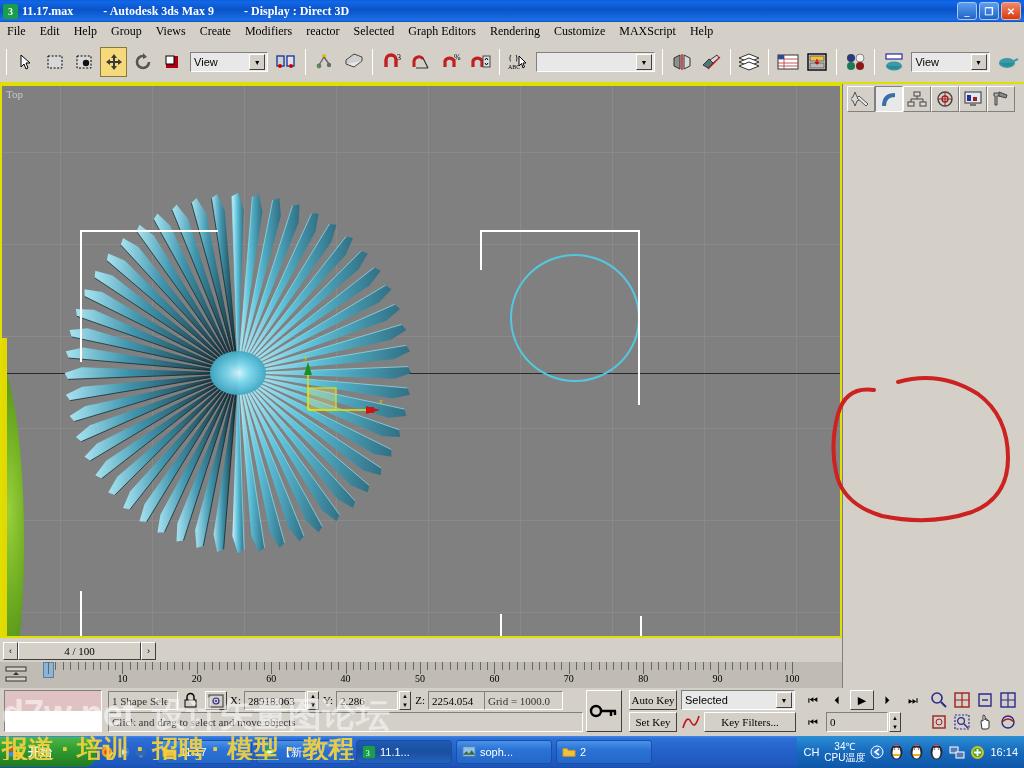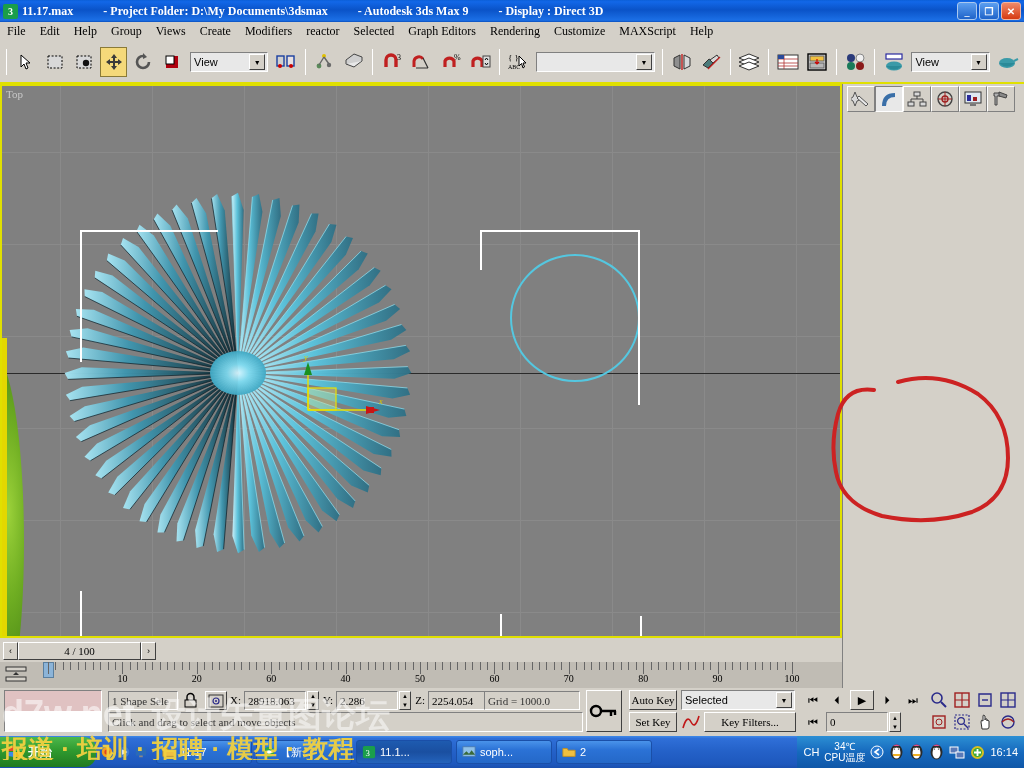--- a/index.html
+++ b/index.html
@@ -235,21 +235,20 @@
   }
 </style>
 </head>
 <body>
 
 <div id="app">
 
   <div class="titlebar">
     <div class="tb-ico">3</div>
     <span class="tb-seg">11.17.max</span>
-    <span class="tb-seg">- Project Folder: D:\My Documents\3dsmax</span>
     <span class="tb-seg">- Autodesk 3ds Max 9</span>
     <span class="tb-seg">- Display : Direct 3D</span>
     <div class="tb-spacer"></div>
     <div class="tb-btns">
       <div class="tb-btn">_</div>
       <div class="tb-btn">❐</div>
       <div class="tb-btn close">✕</div>
     </div>
   </div>
 
@@ -796,21 +795,21 @@
         <i>▼</i>
       </div>
 
     <div class="plabel" style="position:absolute;left:414px;top:6px;width:14px;">Z:</div>
     <div class="fieldbox" style="position:absolute;left:428px;top:3px;width:62px;height:19px;">2254.054</div>
     <div class="spin" style="position:absolute;left:491px;top:3px;height:19px;">
         <i>▲</i>
         <i>▼</i>
       </div>
 
-    <div class="sunk" style="position:absolute;left:484px;top:3px;width:96px;height:19px;">Grid = 1000.0</div>
+    <div class="sunk" style="position:absolute;left:484px;top:3px;width:79px;height:19px;">Grid = 1000.0</div>
     <div class="btn3d" style="position:absolute;left:484px;top:24px;width:96px;height:20px;">Add Time Tag</div>
 
     <div class="sunk" style="position:absolute;left:108px;top:24px;width:475px;height:20px;">Click and drag to select and move objects</div>
 
     <div class="btn3d" style="position:absolute;left:586px;top:2px;width:36px;height:42px;">
       <svg width="30" height="18" viewBox="0 0 30 18">
         <circle cx="7" cy="9" r="5" fill="none" stroke="#000" stroke-width="2.4"></circle>
         <path d="M12 9 L27 9 M22 9 L22 14 M26 9 L26 13" stroke="#000" stroke-width="2.4" fill="none"></path>
       </svg>
     </div>

